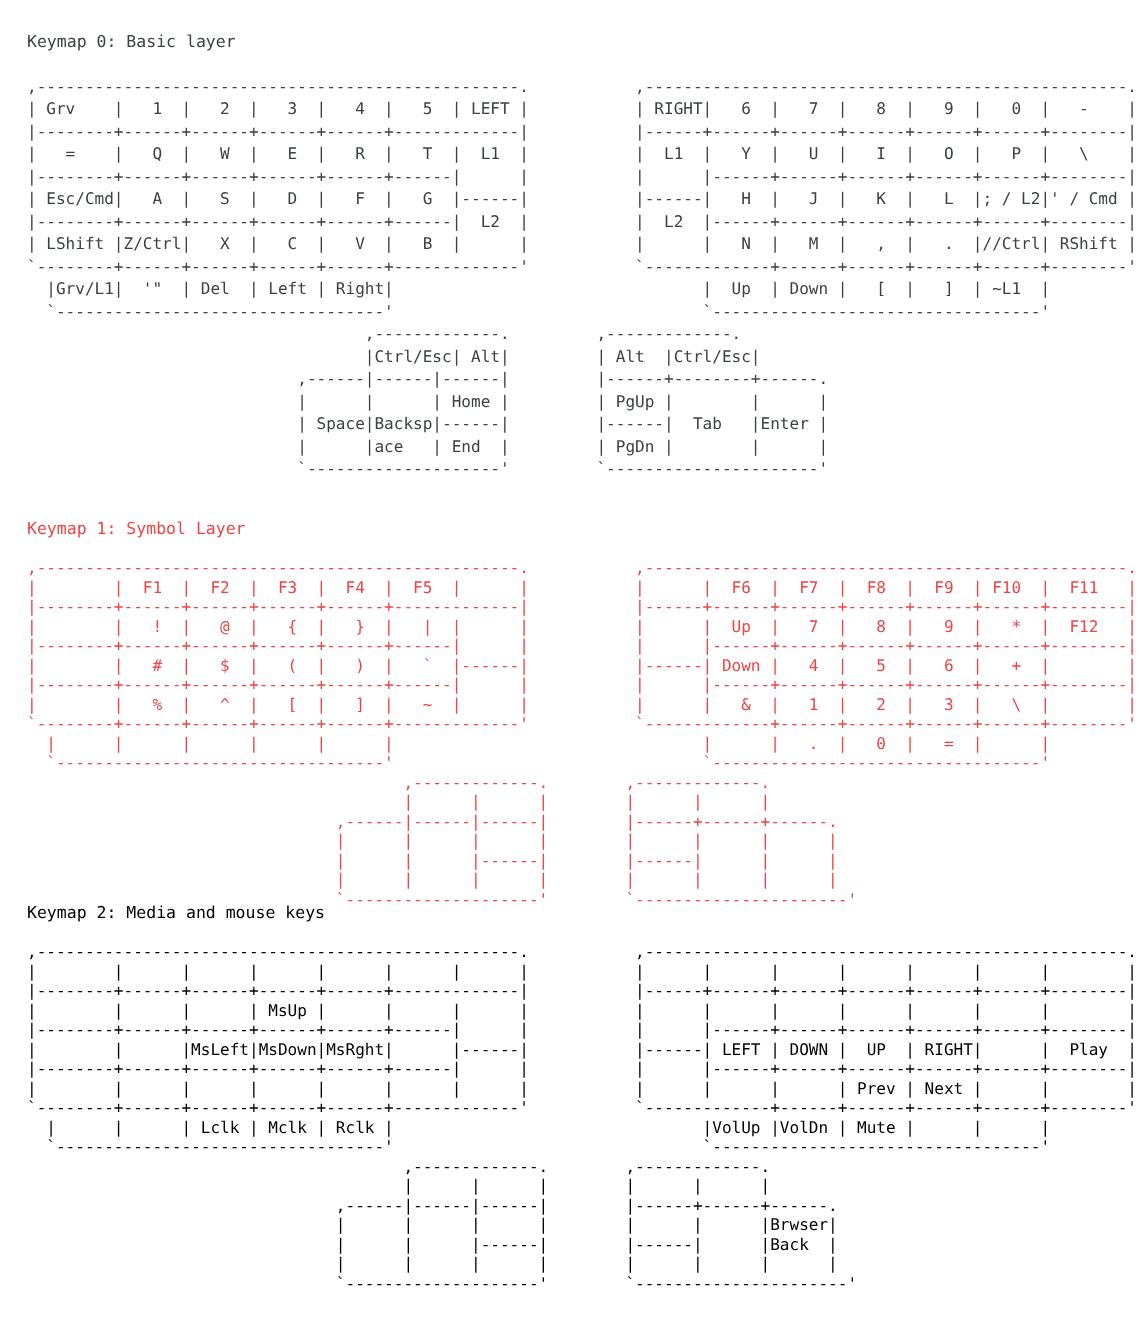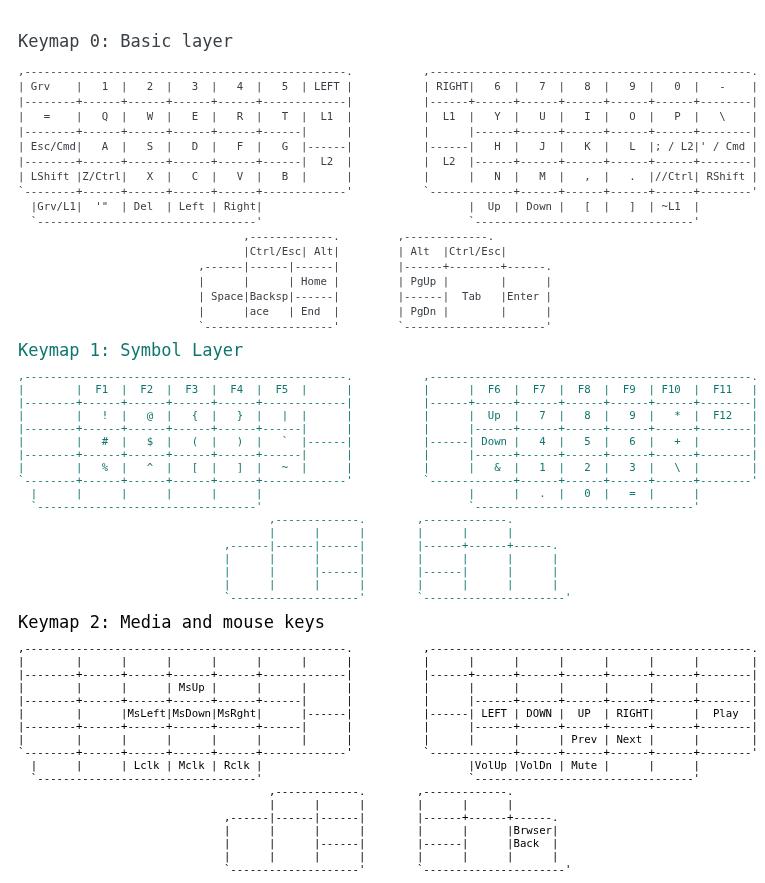--- a/index.html
+++ b/index.html
@@ -13,24 +13,24 @@
     height: 883px;
     overflow: hidden;
     font-family: "DejaVu Sans Mono", "Liberation Mono", monospace;
   }
   .keymap-section {
     position: absolute;
     left: 18px;
     color: #3b4046;
   }
   .kmtitle {
-    font-size: 17px;
+    font-size: 11px;
     line-height: var(--lh);
     height: var(--lh);
-    margin: 14px 0 var(--lh) 0;
+    margin: 0 0 var(--lh) 0;
     white-space: pre;
   }
   pre.art {
     margin: 0;
     padding: 0;
     font-family: "DejaVu Sans Mono", "Liberation Mono", monospace;
     font-size: 10.7px;
     line-height: var(--lh);
     white-space: pre;
   }
@@ -53,21 +53,21 @@
   `----------------------------------'                                `----------------------------------'
                                    ,-------------.         ,-------------.
                                    |Ctrl/Esc| Alt|         | Alt  |Ctrl/Esc|
                             ,------|------|------|         |------+--------+------.
                             |      |      | Home |         | PgUp |        |      |
                             | Space|Backsp|------|         |------|  Tab   |Enter |
                             |      |ace   | End  |         | PgDn |        |      |
                             `--------------------'         `----------------------'</pre>
 </section>
 
-<section class="keymap-section" style="top: 330px; --lh: 13px; color: #0f766e;">
+<section class="keymap-section" style="top: 346px; --lh: 13px; color: #ef4444;">
   <div class="kmtitle">Keymap 1: Symbol Layer</div>
   <pre class="art">,--------------------------------------------------.           ,--------------------------------------------------.
 |        |  F1  |  F2  |  F3  |  F4  |  F5  |      |           |      |  F6  |  F7  |  F8  |  F9  | F10  |  F11   |
 |--------+------+------+------+------+-------------|           |------+------+------+------+------+------+--------|
 |        |   !  |   @  |   {  |   }  |   |  |      |           |      |  Up  |   7  |   8  |   9  |   *  |  F12   |
 |--------+------+------+------+------+------|      |           |      |------+------+------+------+------+--------|
 |        |   #  |   $  |   (  |   )  |   `  |------|           |------| Down |   4  |   5  |   6  |   +  |        |
 |--------+------+------+------+------+------|      |           |      |------+------+------+------+------+--------|
 |        |   %  |   ^  |   [  |   ]  |   ~  |      |           |      |   &amp;  |   1  |   2  |   3  |   \  |        |
 `--------+------+------+------+------+-------------'           `-------------+------+------+------+------+--------'

